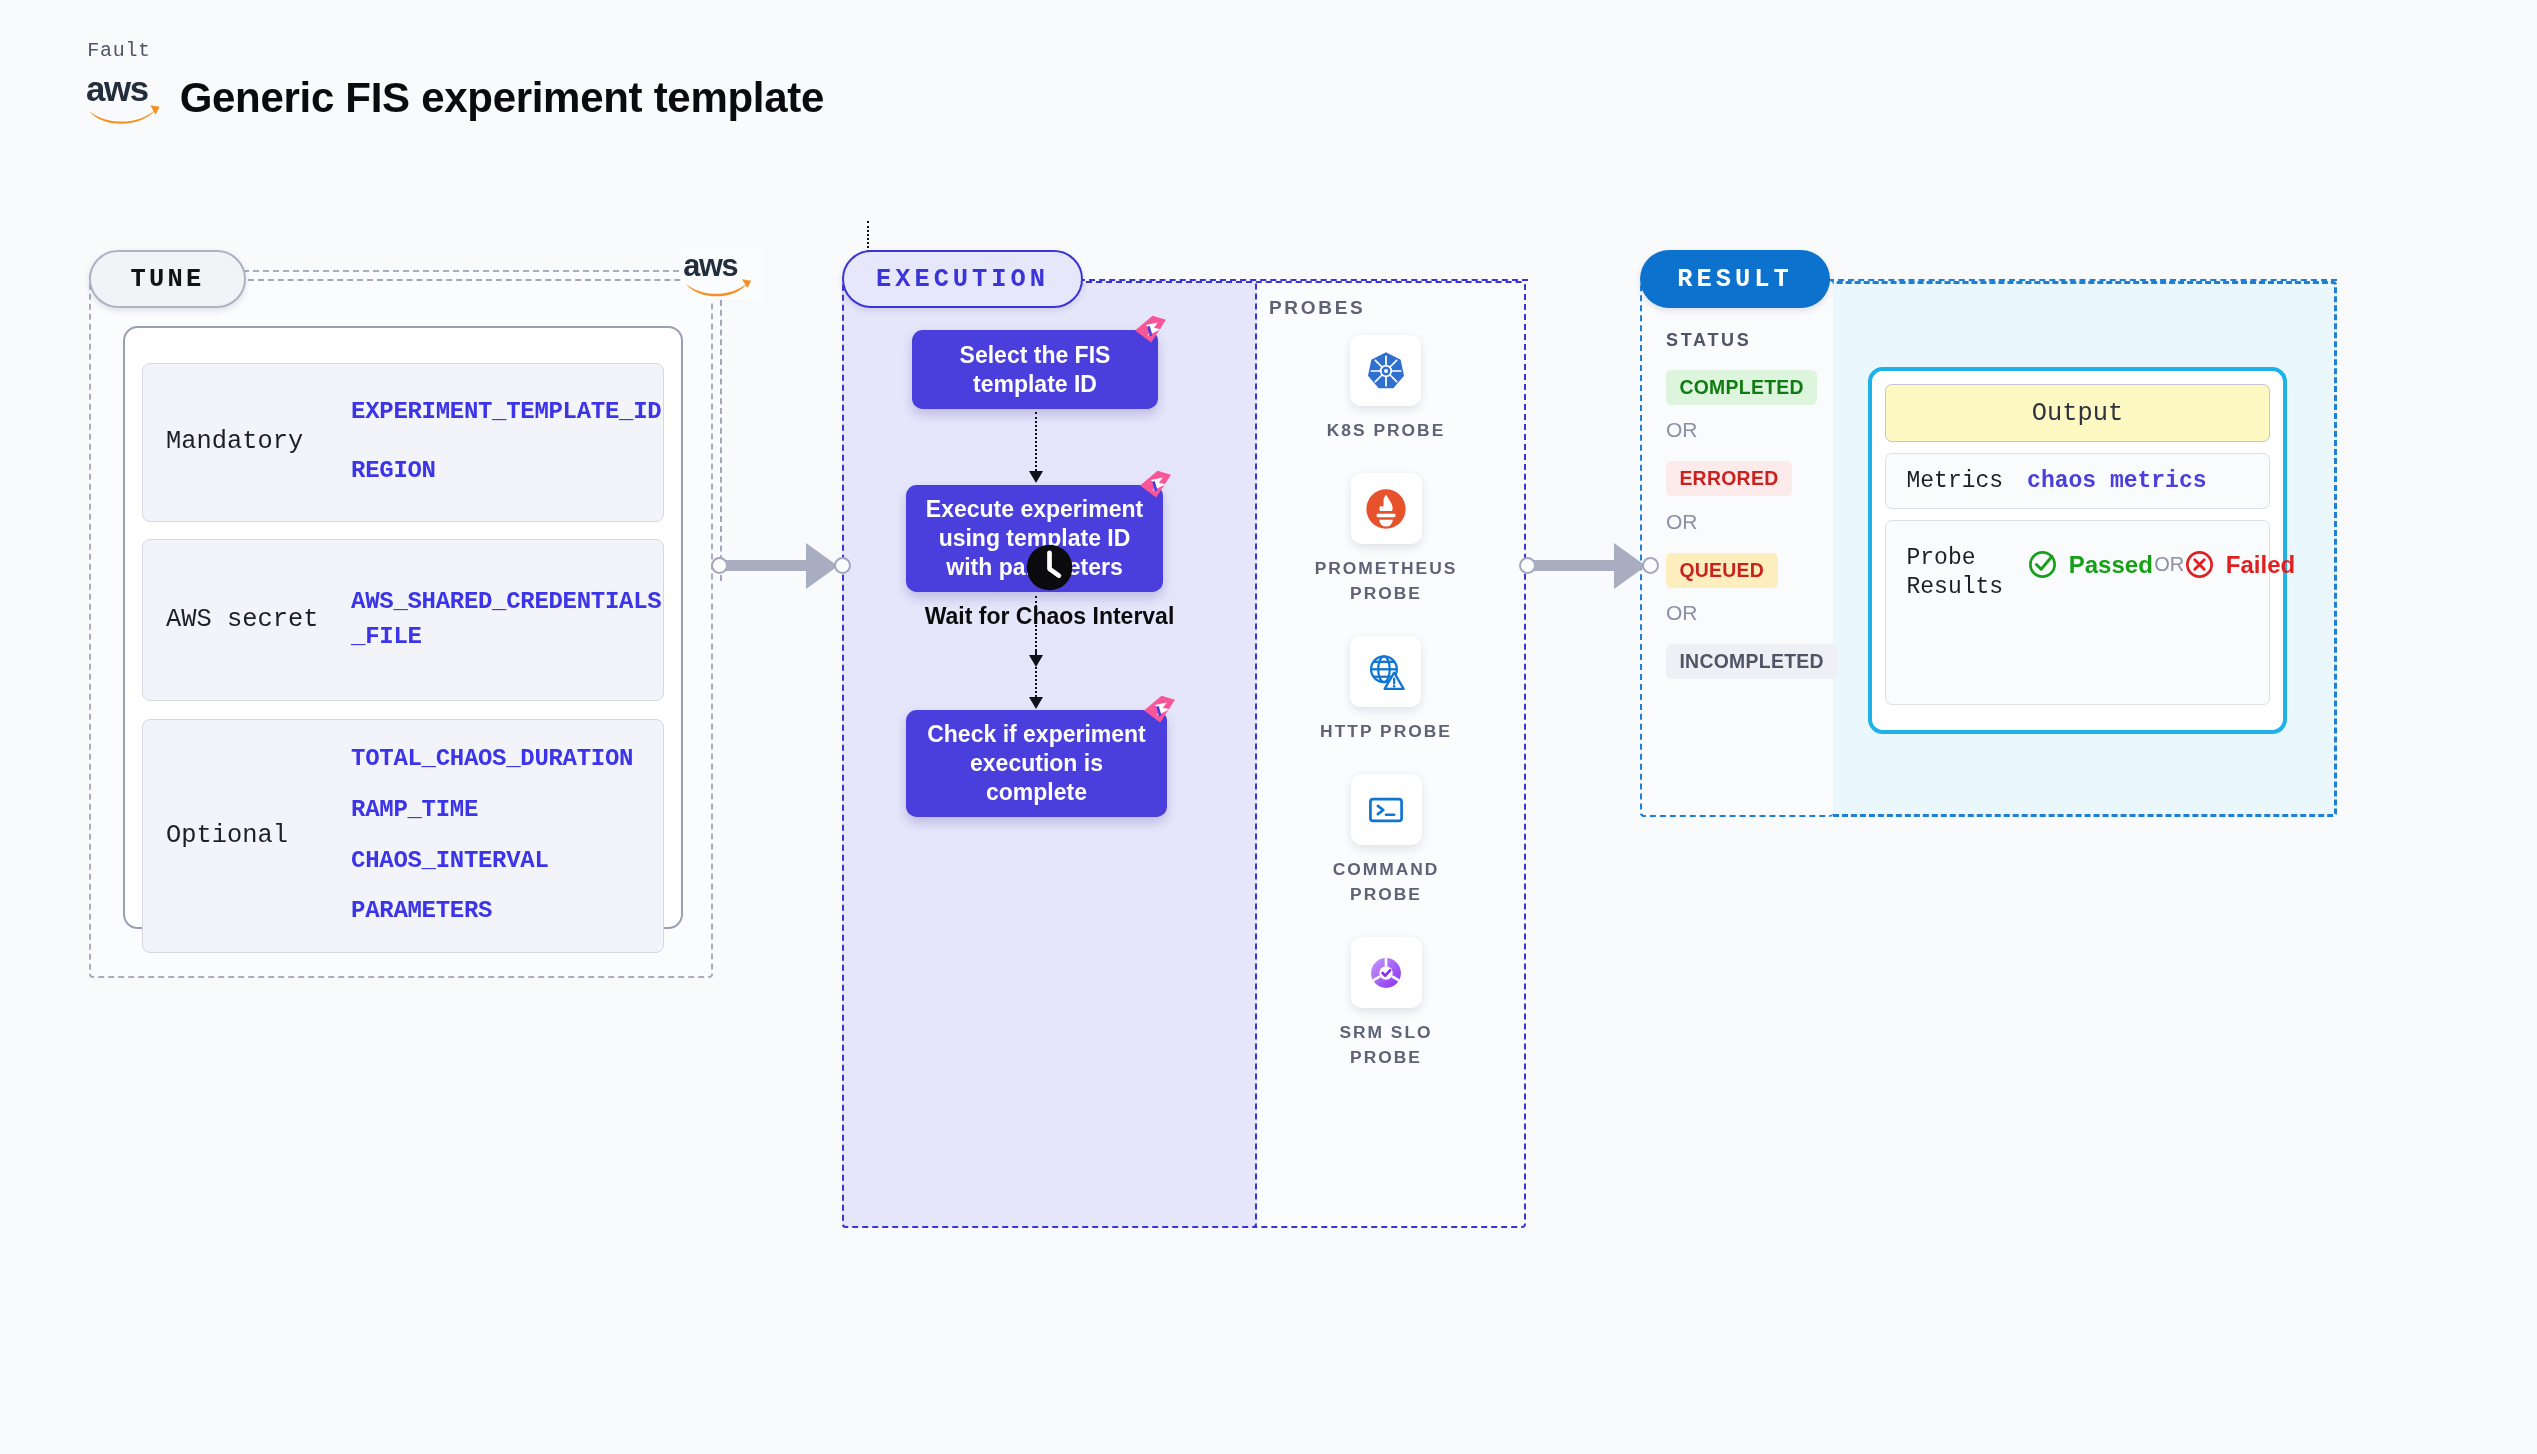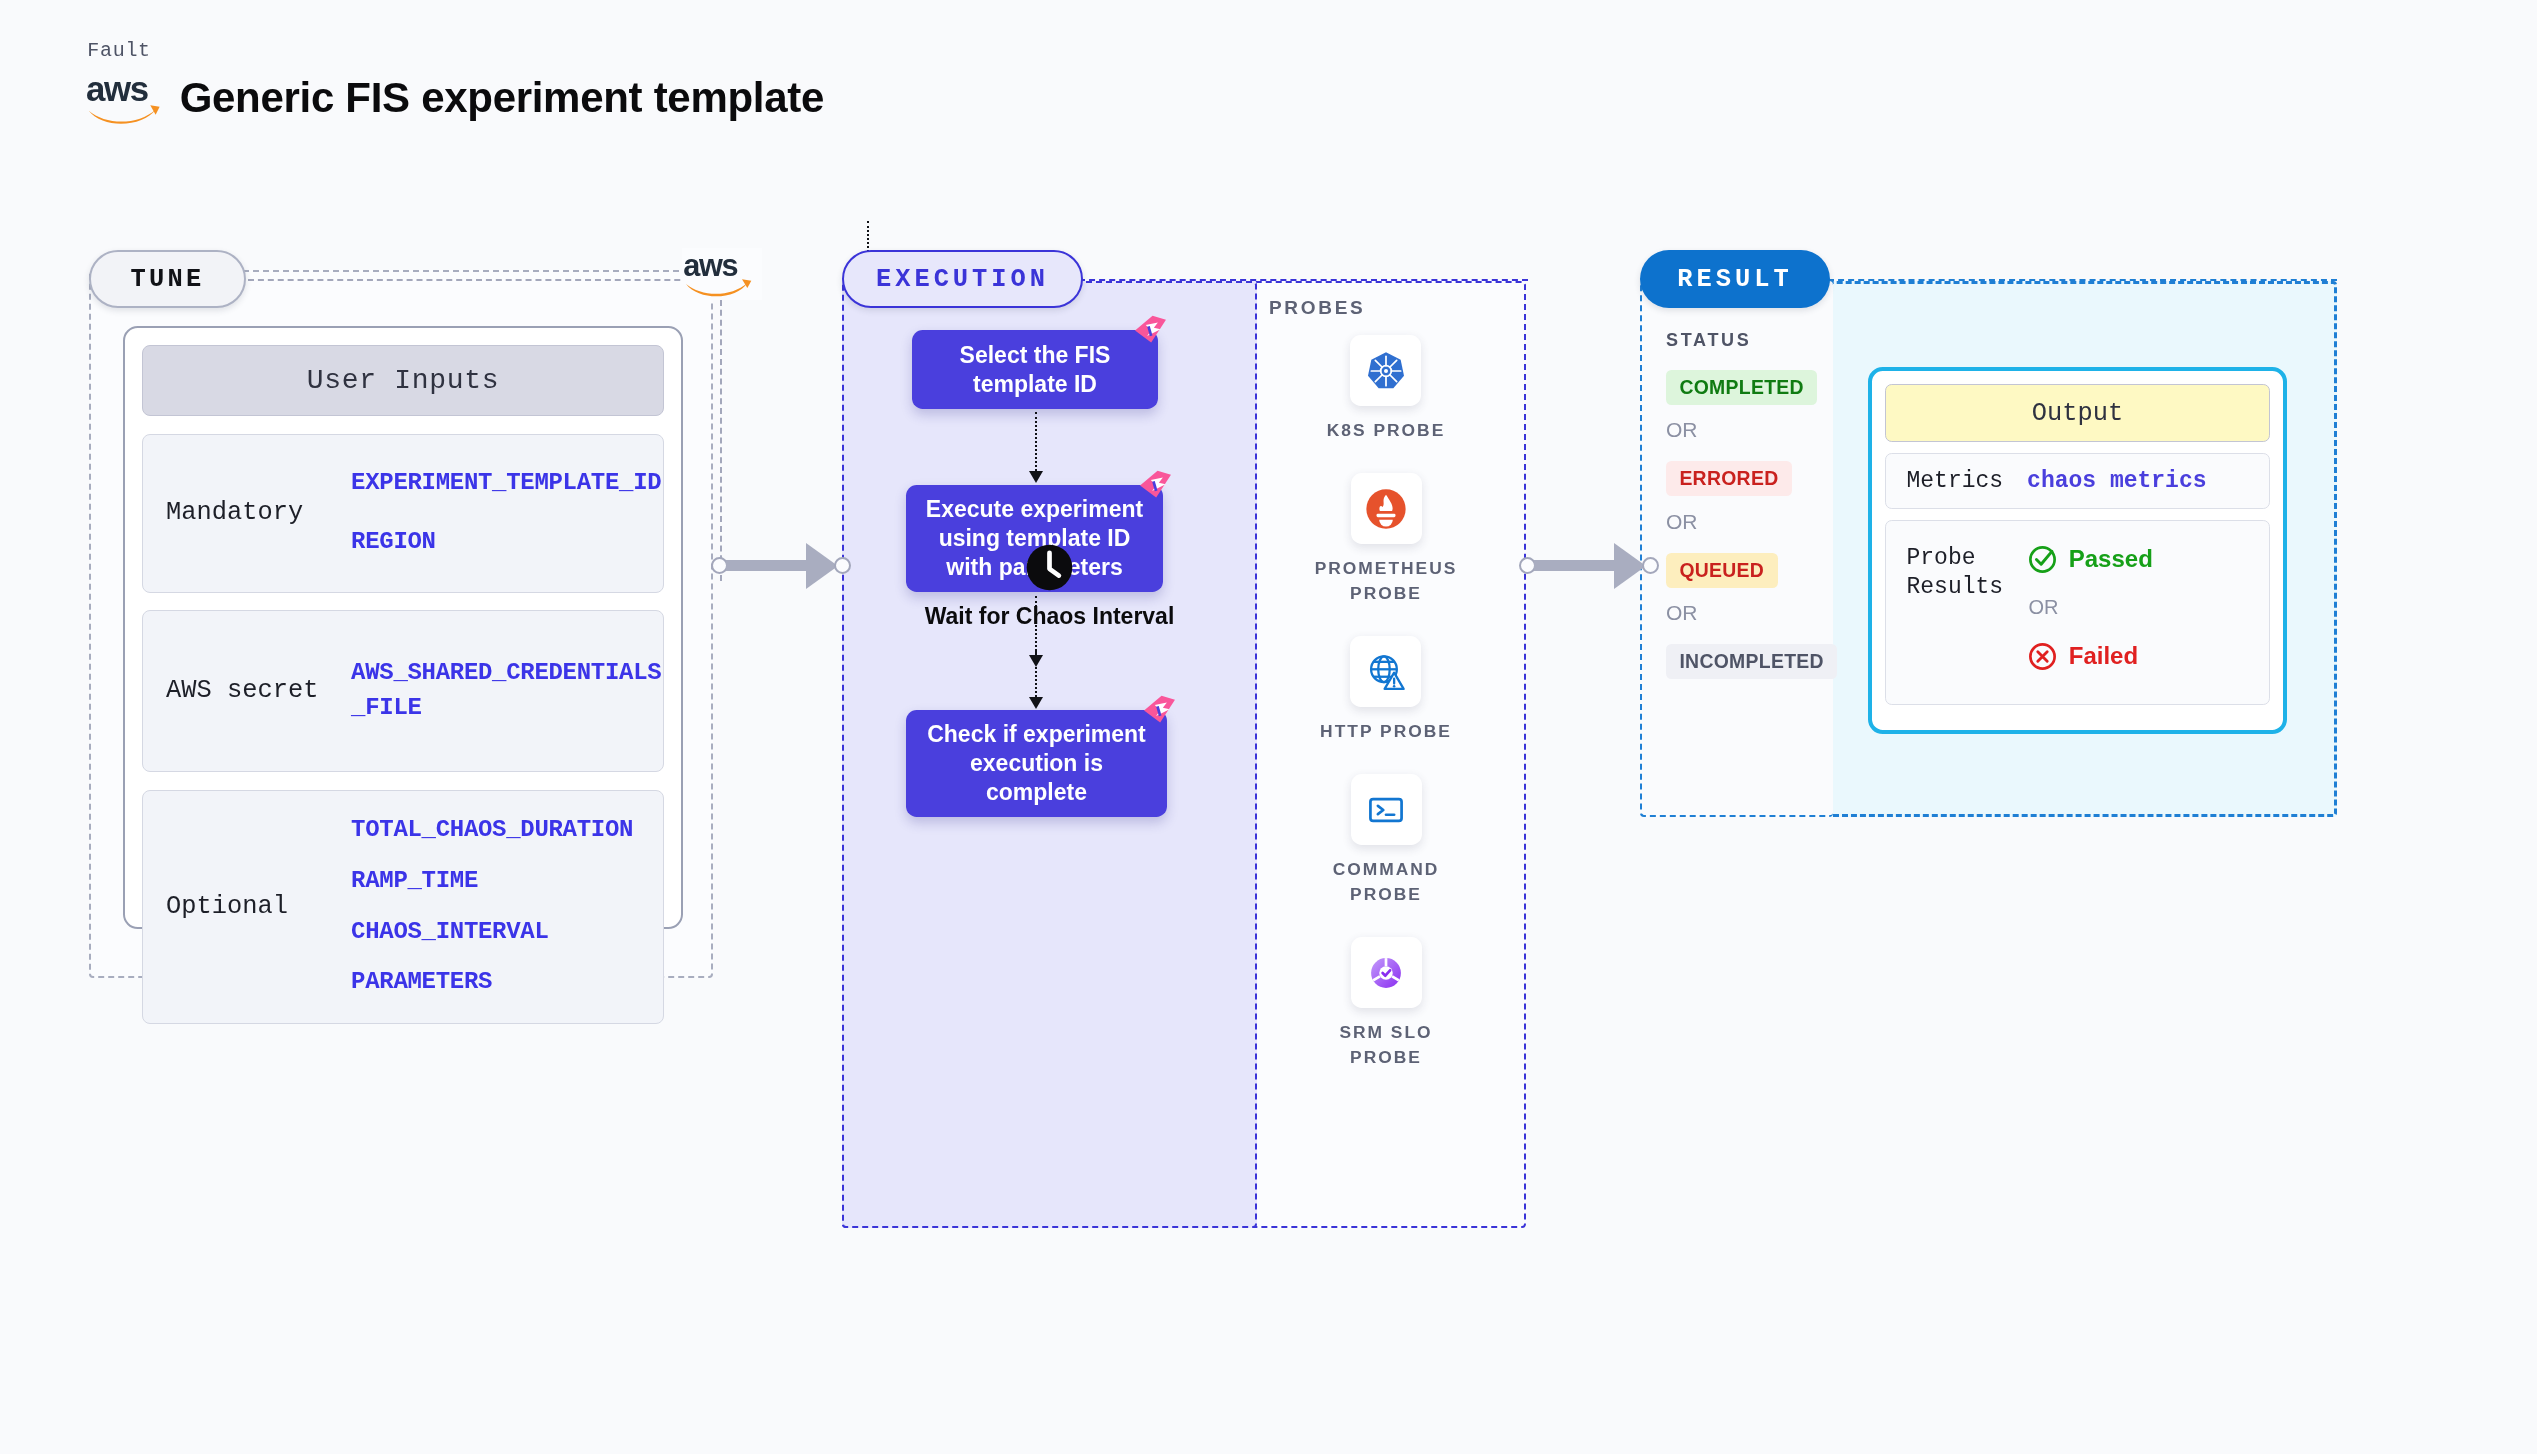--- a/index.html
+++ b/index.html
@@ -205,21 +205,21 @@
   .out-key {
     flex: 0 0 134px; padding-left: 13.4px;
     font-family: "Liberation Mono", monospace; font-size: 23px; color: #1d1f28; line-height: 1.25;
   }
   .out-val {
     font-family: "Liberation Mono", monospace; font-size: 23px;
     color: #4a3fdd; font-weight: bold;
   }
   .row-metrics { height: 56px; }
   .row-probes { height: 185px; align-items: flex-start; padding-top: 23px; }
-  .pr-stack { display: flex; flex-direction: column; gap: 12px; }
+  .pr-stack { display: flex; flex-direction: row; }
   .pr-line { display: flex; align-items: center; }
   .pr-ic { width: 31px; height: 31px; margin-right: 10.7px; flex: none; }
   .pr-pass { font-size: 24px; font-weight: bold; color: #16a018; }
   .pr-fail { font-size: 24px; font-weight: bold; color: #e02020; }
   .pr-or { margin: 9.4px 0 9.4px 1.3px; font-size: 20px; color: #8b90a3; }
 
   
   .connect { position: absolute; z-index: 30; }
   .c-dot {
     position: absolute; width: 17.4px; height: 17.4px; border-radius: 50%;
@@ -285,21 +285,20 @@
 
   <div class="connect" style="left:1519px; top:542px; width:141px; height:47px;">
     <div class="c-dot" style="left:0; top:14.7px;"></div>
     <div class="c-bar" style="left:14.7px; top:18px; width:87px;"></div>
     <div class="c-head" style="left:95px; top:0.7px;"></div>
     <div class="c-dot" style="left:123px; top:14.7px;"></div>
   </div>
 
   <div class="tune-group">
     <div class="tune-card">
-      <div class="ui-header">User Inputs</div>
 
       <div class="param-block pb-mandatory">
         <div class="param-key">Mandatory</div>
         <div class="param-vals">
           <div class="param-val">EXPERIMENT_TEMPLATE_ID</div>
           <div class="param-val">REGION</div>
         </div>
       </div>
 
       <div class="param-block pb-secret">

